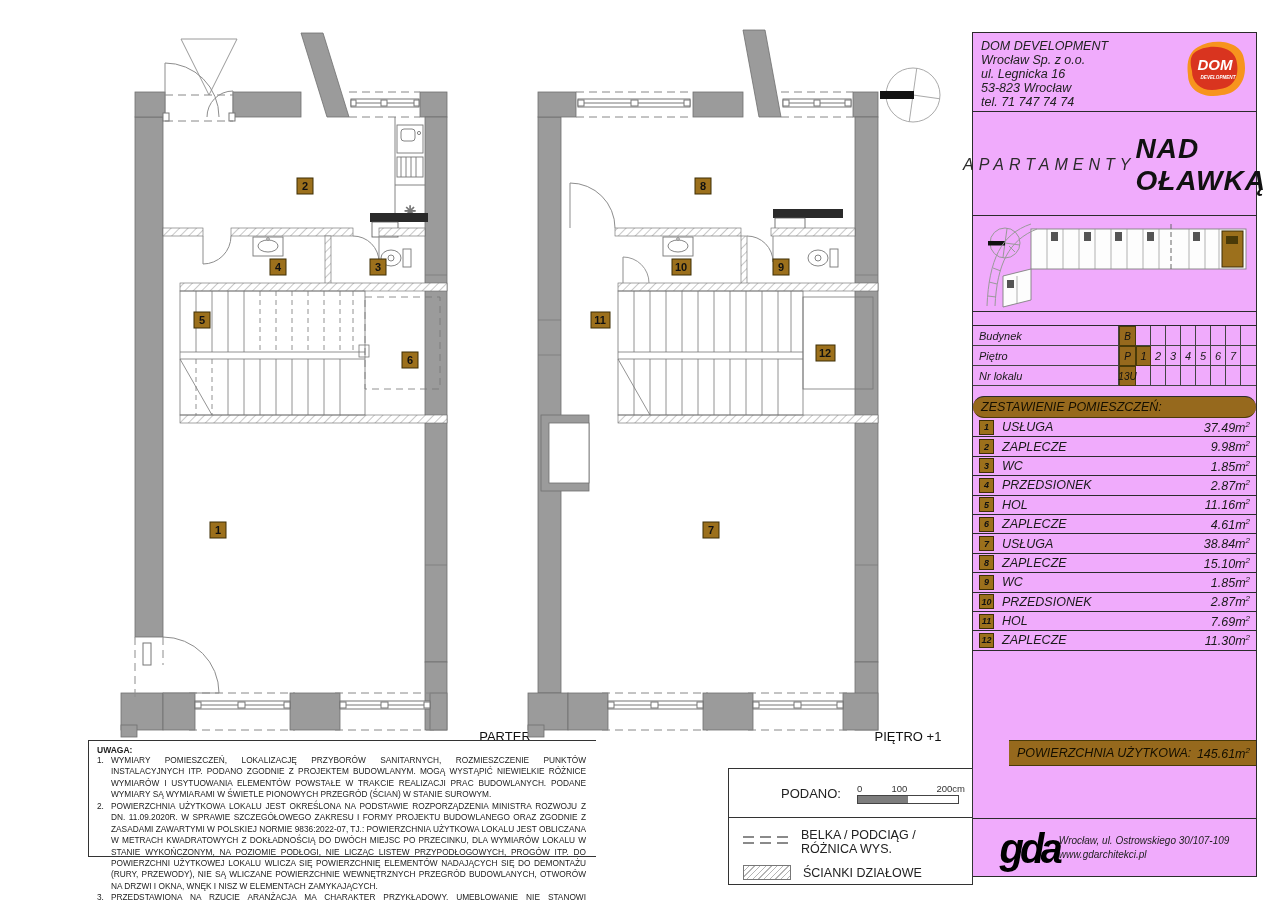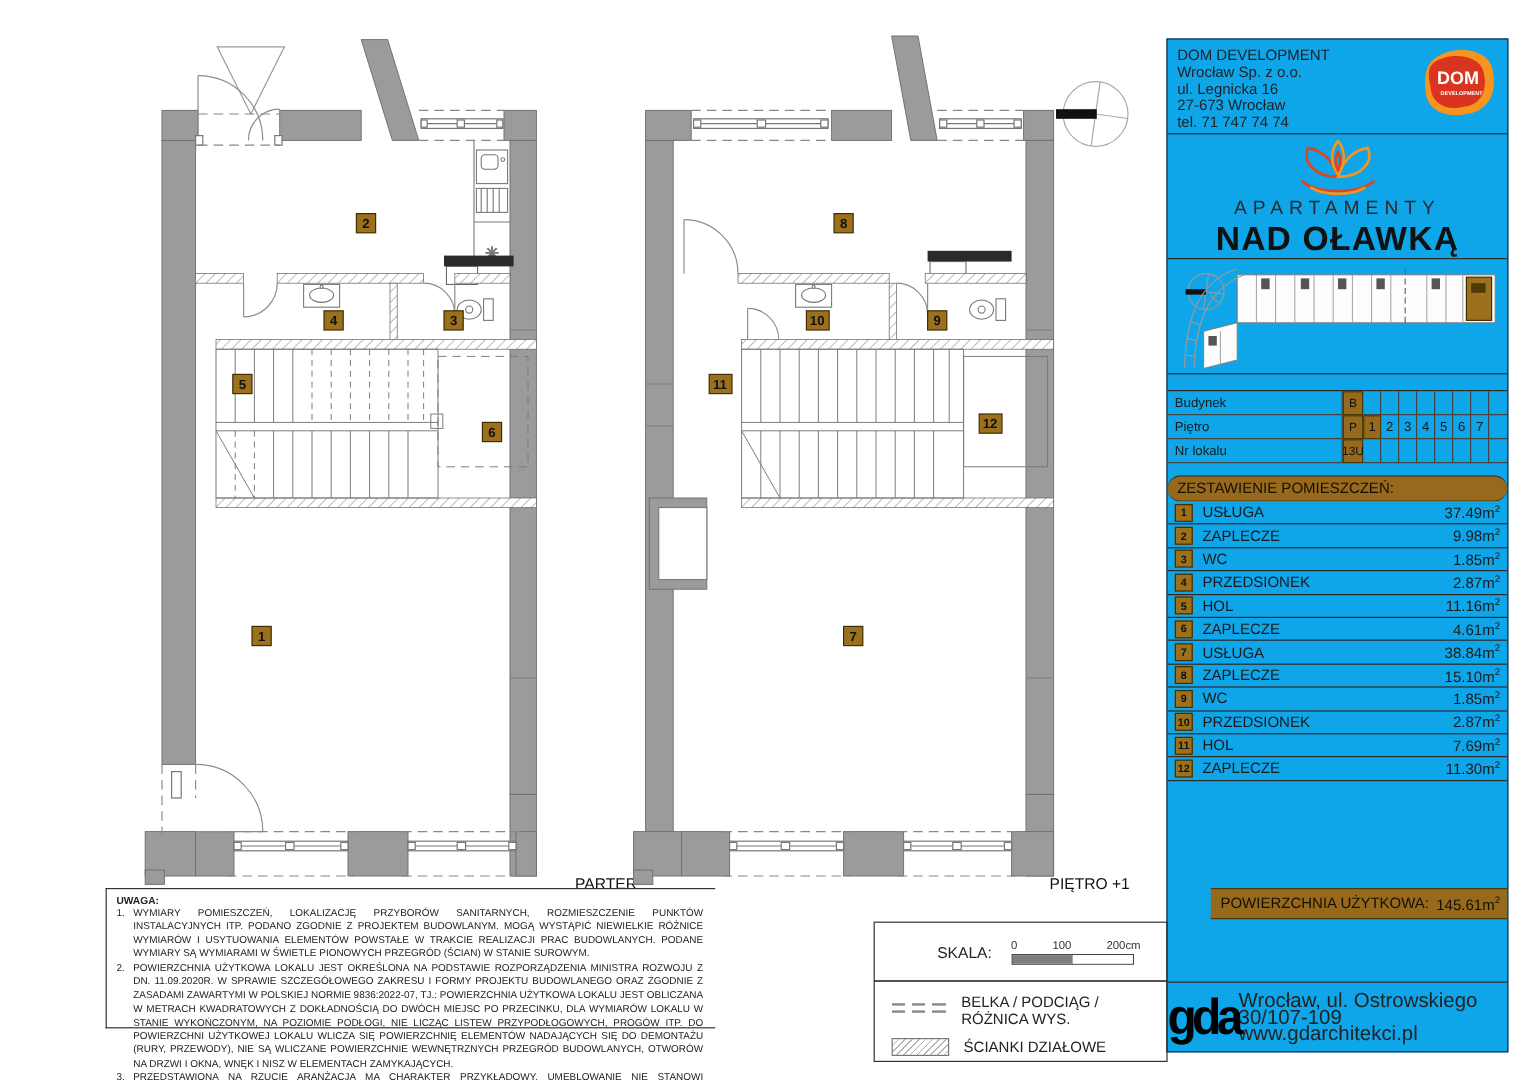--- a/index.html
+++ b/index.html
@@ -3,26 +3,26 @@
 <meta charset="utf-8">
 <style>
   html,body{margin:0;padding:0;background:#fff;}
   #sheet{position:relative;width:1273px;height:900px;background:#fff;overflow:hidden;
          font-family:"Liberation Sans",sans-serif;color:#1a1a1a;}
   .abs{position:absolute;}
   svg text{font-family:"Liberation Sans",sans-serif;}
 
   
   #right-panel{left:972px;top:32px;width:285px;height:845px;border:1px solid #2b2b2b;
-               display:flex;flex-direction:column;box-sizing:border-box;background:#0ea5e9;}
+               display:flex;flex-direction:column;box-sizing:border-box;background:#f0abfc;font-style:italic;}
   .sec{box-sizing:border-box;flex:0 0 auto;}
   .bt{border-top:1px solid #2b2b2b;}
   .sec-company{height:78px;padding:6px 8px;display:flex;justify-content:space-between;}
   .company-lines{font-size:12.5px;line-height:14px;color:#222;}
-  .sec-title{height:104px;display:flex;flex-direction:column;align-items:center;justify-content:center;padding-top:2px;}
+  .sec-title{height:104px;display:flex;align-items:center;justify-content:center;padding-top:2px;}
   .title-l1{font-size:16px;letter-spacing:5px;color:#2b2b2b;margin-top:1px;}
   .title-l2{font-size:28px;font-weight:bold;letter-spacing:1px;color:#111;}
   .sec-site{height:96px;}
   .sec-gaprow{height:14px;}
   .sec-unittable{height:61px;}
   .unit-grid{display:grid;grid-template-columns:146px 17px repeat(8,1fr);width:100%;height:100%;}
   .ucell{border-right:1px solid #444;border-bottom:1px solid #444;font-size:11px;display:flex;
          align-items:center;box-sizing:border-box;height:20px;}
   .ucell.last-col{border-right:none;}
   .ucell.lbl{padding-left:6px;}
@@ -41,21 +41,21 @@
   .rarea sup,.tarea sup{font-size:8px;}
   .sec-fill{flex:1 1 auto;}
   .sec-total{height:26px;background:#96691d;display:flex;align-items:center;padding:0 6px 0 8px;
              font-size:12.5px;color:#161000;border-top:1px solid #4a3a08;border-bottom:1px solid #4a3a08;margin-left:36px;}
   .tarea{margin-left:auto;}
   .sec-fill2{height:52px;}
   .sec-arch{height:58px;display:flex;align-items:center;justify-content:center;gap:0;}
   .gda-logo{font-size:40px;font-weight:bold;letter-spacing:-4px;color:#000;line-height:40px;
             transform:scaleY(1.05);}
   .arch-name{font-size:12.5px;font-weight:bold;color:#111;}
-  .arch-line{font-size:17px;color:#222;line-height:14px;}
+  .arch-line{font-size:10px;color:#222;line-height:14px;}
 
   
   #notes-box{left:88px;top:740px;width:508px;height:117px;border:1px solid #333;border-right:none;
              box-sizing:border-box;padding:4px 10px 0 8px;}
   #notes-title{font-size:8.5px;font-weight:bold;color:#222;}
   .note-item{display:flex;font-size:8.3px;line-height:1.38;color:#222;text-align:justify;}
   .note-num{flex:0 0 14px;}
   .note-text{flex:1;}
   #scale-box{left:728px;top:768px;width:245px;height:50px;border:1px solid #333;box-sizing:border-box;
              display:flex;align-items:center;}
@@ -452,21 +452,21 @@
     <text class="plan-caption" x="385" y="716" text-anchor="middle">PIĘTRO +1</text>
   </svg>
 
   <div class="abs" id="right-panel">
 
     <div class="sec sec-company">
       <div class="company-lines">
         <div>DOM DEVELOPMENT</div>
         <div>Wrocław Sp. z o.o.</div>
         <div>ul. Legnicka 16</div>
-        <div>27-673 Wrocław</div>
+        <div>53-823 Wrocław</div>
         <div>tel. 71 747 74 74</div>
       </div>
       <svg width="64" height="60" viewBox="0 0 64 60">
         <path d="M14,8 C30,-2 58,2 60,20 C64,38 56,54 38,56 C20,60 4,52 4,36 C2,22 6,12 14,8 Z" fill="#F7941E"></path>
         <path d="M10,14 C22,4 48,6 52,20 C56,34 52,48 36,50 C20,54 8,46 8,32 C6,24 6,18 10,14 Z" fill="#D9341F"></path>
         <text x="31" y="31" text-anchor="middle" font-size="15" font-weight="bold" fill="#fff">DOM</text>
         <text x="34" y="40" text-anchor="middle" font-size="4.6" font-weight="bold" fill="#fff">DEVELOPMENT</text>
       </svg>
     </div>
 
@@ -673,21 +673,21 @@
           <span class="note-text">POWIERZCHNIA UŻYTKOWA LOKALU JEST OKREŚLONA NA PODSTAWIE ROZPORZĄDZENIA MINISTRA ROZWOJU Z DN. 11.09.2020R. W SPRAWIE SZCZEGÓŁOWEGO ZAKRESU I FORMY PROJEKTU BUDOWLANEGO ORAZ ZGODNIE Z ZASADAMI ZAWARTYMI W POLSKIEJ NORMIE 9836:2022-07, TJ.: POWIERZCHNIA UŻYTKOWA LOKALU JEST OBLICZANA W METRACH KWADRATOWYCH Z DOKŁADNOŚCIĄ DO DWÓCH MIEJSC PO PRZECINKU, DLA WYMIARÓW LOKALU W STANIE WYKOŃCZONYM, NA POZIOMIE PODŁOGI, NIE LICZĄC LISTEW PRZYPODŁOGOWYCH, PROGÓW ITP. DO POWIERZCHNI UŻYTKOWEJ LOKALU WLICZA SIĘ POWIERZCHNIĘ ELEMENTÓW NADAJĄCYCH SIĘ DO DEMONTAŻU (RURY, PRZEWODY), NIE SĄ WLICZANE POWIERZCHNIE WEWNĘTRZNYCH PRZEGRÓD BUDOWLANYCH, OTWORÓW NA DRZWI I OKNA, WNĘK I NISZ W ELEMENTACH ZAMYKAJĄCYCH.</span>
         </div>
         <div class="note-item">
           <span class="note-num">3.</span>
           <span class="note-text">PRZEDSTAWIONA NA RZUCIE ARANŻACJA MA CHARAKTER PRZYKŁADOWY, UMEBLOWANIE NIE STANOWI WYPOSAŻENIA NABYWANEGO LOKALU.</span>
         </div>
       </div>
   </div>
 
   <div class="abs" id="scale-box">
-    <span class="scale-label">SKALA:</span>
+    <span class="scale-label">PODANO:</span>
     <div class="scale-widget">
       <div class="scale-ticks">
         <span>0</span>
         <span>100</span>
         <span>200cm</span>
       </div>
       <div class="scale-bar">
           <div class="dark"></div>
           <div class="lite"></div>
         </div>

